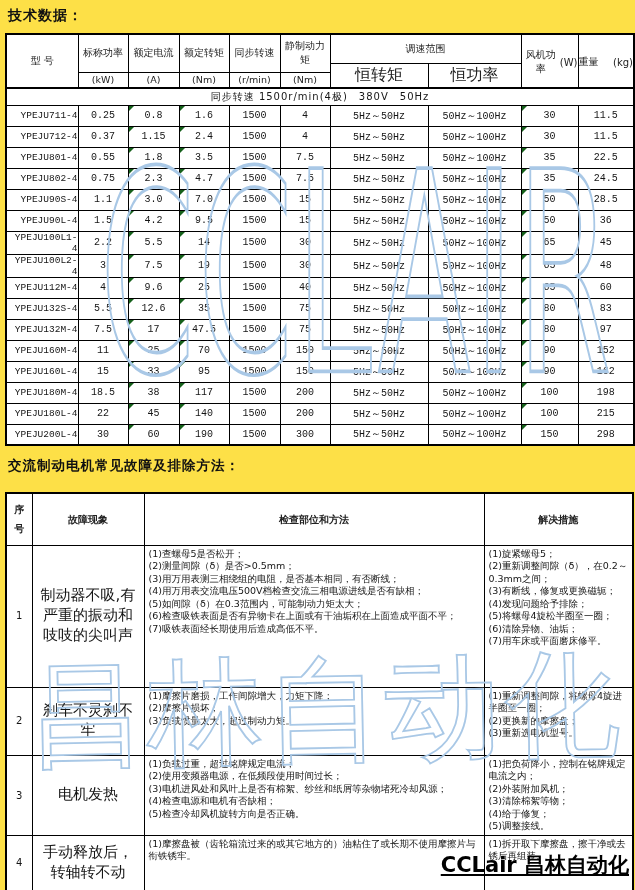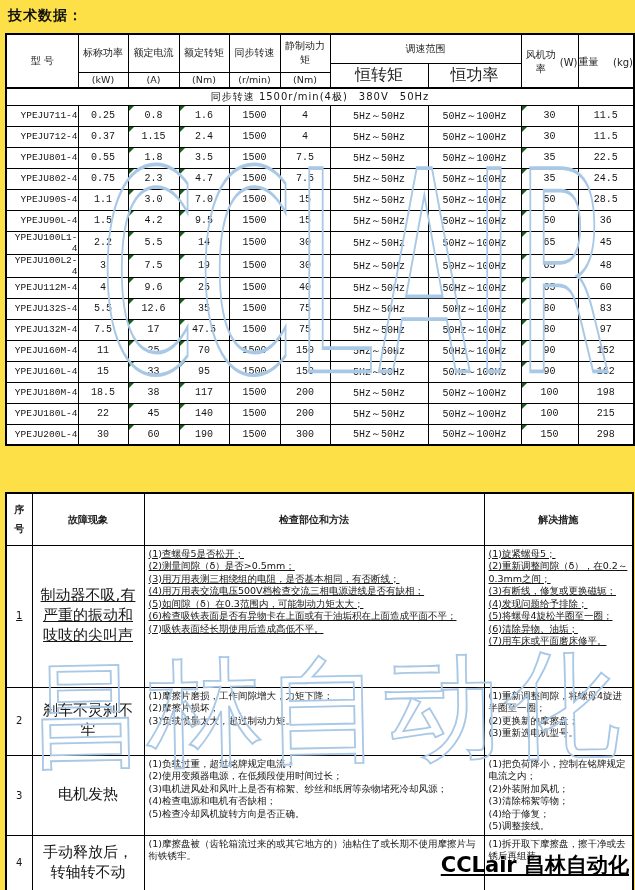--- a/index.html
+++ b/index.html
@@ -28,21 +28,21 @@
   td.gm::before { content:""; position:absolute; top:0; left:0; width:0; height:0;
     border-top:5px solid #15611a; border-right:5px solid transparent; }
 
   
   table.fault { position:absolute; left:5px; top:492px; width:627px; border:2px solid #000; }
   .fault th, .fault td { border:1px solid #000; }
   .fault th { height:52px; font-size:10px; font-weight:bold; text-align:center; white-space:pre-line; line-height:1.9; color:#222; }
   .fault td { font-size:9.5px; line-height:1.32; vertical-align:top; padding:2px 4px; white-space:pre-line; text-align:left; }
   .fault td.num { vertical-align:middle; text-align:center; font-size:10px; }
   .fault td.fcell { vertical-align:middle; text-align:center; font-size:15px; }
-  .fault tr.fr0 td { height:142px;text-decoration:underline; }
+  .fault tr.fr0 td { height:142px; }
   .fault tr.fr1 td { height:68px; }
   .fault tr.fr2 td { height:72px; }
   .fault tr.fr3 td { height:56px; }
 
   
   .wm { position:absolute; pointer-events:none; z-index:6; color:#b9d3ec; white-space:nowrap; }
   @supports (-webkit-text-stroke: 1px #000) {
     .wm { -webkit-text-stroke:1.8px #a9c8e6; color:transparent; }
   }
   .wm1 { left:100px; top:113px; font-size:136px; letter-spacing:3px; transform:scaleY(2.05); transform-origin:top left; }
@@ -295,20 +295,21 @@
           <td>1500</td>
           <td>300</td>
           <td>5Hz～50Hz</td>
           <td>50Hz～100Hz</td>
           <td class="gm">150</td>
           <td>298</td>
         </tr>
       </tbody>
   </table>
 
+  <div class="sec-title t2">交流制动电机常见故障及排除方法：</div>
 
   <table class="fault">
     <colgroup>
       <col style="width:26px">
         <col style="width:112px">
         <col style="width:340px">
         <col style="width:149px">
     </colgroup>
     <thead>
       <tr>

